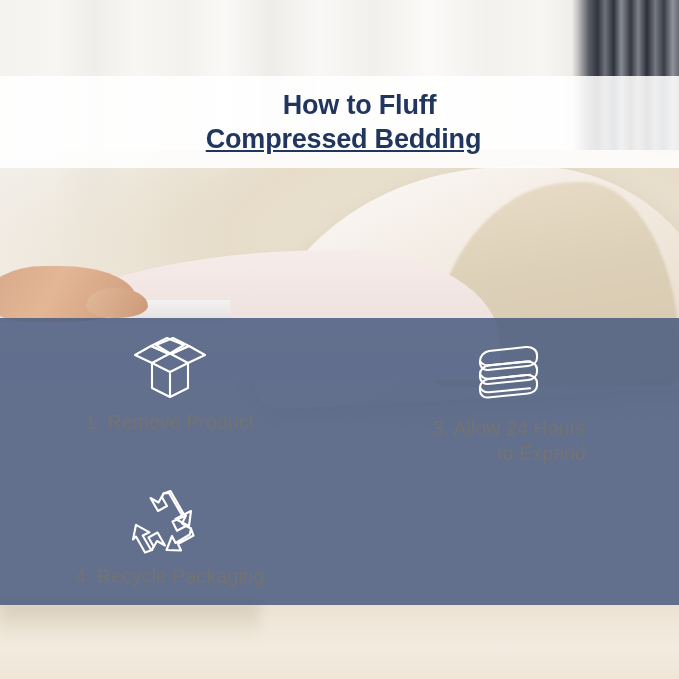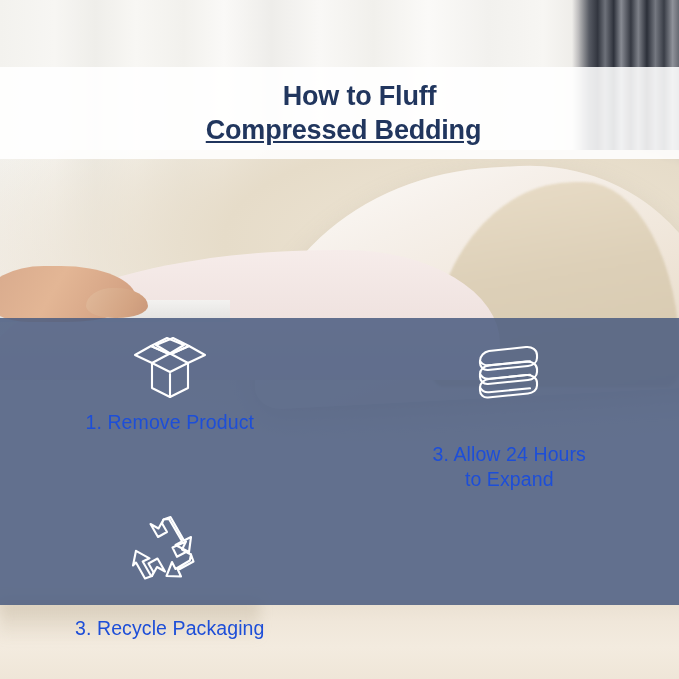--- a/index.html
+++ b/index.html
@@ -122,21 +122,21 @@
   .bg-floor::before {
     content: "";
     position: absolute; left: 0; top: 0; width: 260px; height: 40px;
     background: linear-gradient(180deg, rgba(190,176,152,0.45), rgba(190,176,152,0));
     filter: blur(6px);
   }
 
   
   .title-band {
     position: absolute;
-    left: 0; top: 67px; width: 679px; height: 92px;
+    left: 0; top: 76px; width: 679px; height: 92px;
     background: rgba(255,255,255,0.88);
     display: flex;
     flex-direction: column;
     align-items: center;
     justify-content: center;
   }
   .title-line {
     color: #21365e;
     font-weight: bold;
     font-size: 27px;
@@ -175,26 +175,26 @@
     display: flex;
     align-items: center;
     justify-content: center;
   }
   .step-icon svg { display: block; overflow: visible; }
   .step-label {
     margin-top: 6px;
     font-size: 19.5px;
     line-height: 25px;
     font-weight: normal;
-    text-align: center;
-    color: #1d4ed8;
+    text-align: right;
+    color: #737373;
     letter-spacing: 0.1px;
     white-space: pre-line;
   }
-  .step.r2 { padding-top: 20px; gap: 26px; }
+  .step.r2 { padding-top: 20px; }
 </style>
 </head>
 <body>
 
 <div id="stage">
 
   <div class="photo">
     <div class="bg-wall"></div>
     <div class="bg-dark-curtain"></div>
     <div class="bg-bed"></div>
@@ -267,19 +267,19 @@
             <path d="M29.5 5.5 L24.5 14.5 L16.5 10 L24 23 L33 18 L28 9.3 Z"></path>
             <path d="M29.5 5.5 L36.5 3 L50 26.5 L57 23 L55 38 L41.5 31 L48 27.3 L35 5 Z"></path>
 
             <path d="M57 40.5 L48 35.5 L52 27.5 L38.5 33.5 L43 42.8 L52 38 Z"></path>
             <path d="M57 40.5 L59.5 47.5 L44 56 L47 62.5 L32.5 62 L38 48 L41.5 55 L55.8 46.5 Z"></path>
 
             <path d="M18 62 L23 53 L31 57.5 L23.5 44.5 L14.5 49.5 L19.5 58.2 Z"></path>
             <path d="M18 62 L11 64.5 L2 48.5 L-1 51.5 L2 36.8 L15.5 44.3 L8.7 47.5 L16.5 61 Z"></path>
           </svg>
         </div>
-        <div class="step-label">3. Recycle Packaging</div>
+        <div class="step-label">4. Recycle Packaging</div>
       </div>
 
     </div>
   </div>
 
 </div>
 
 </body></html>

